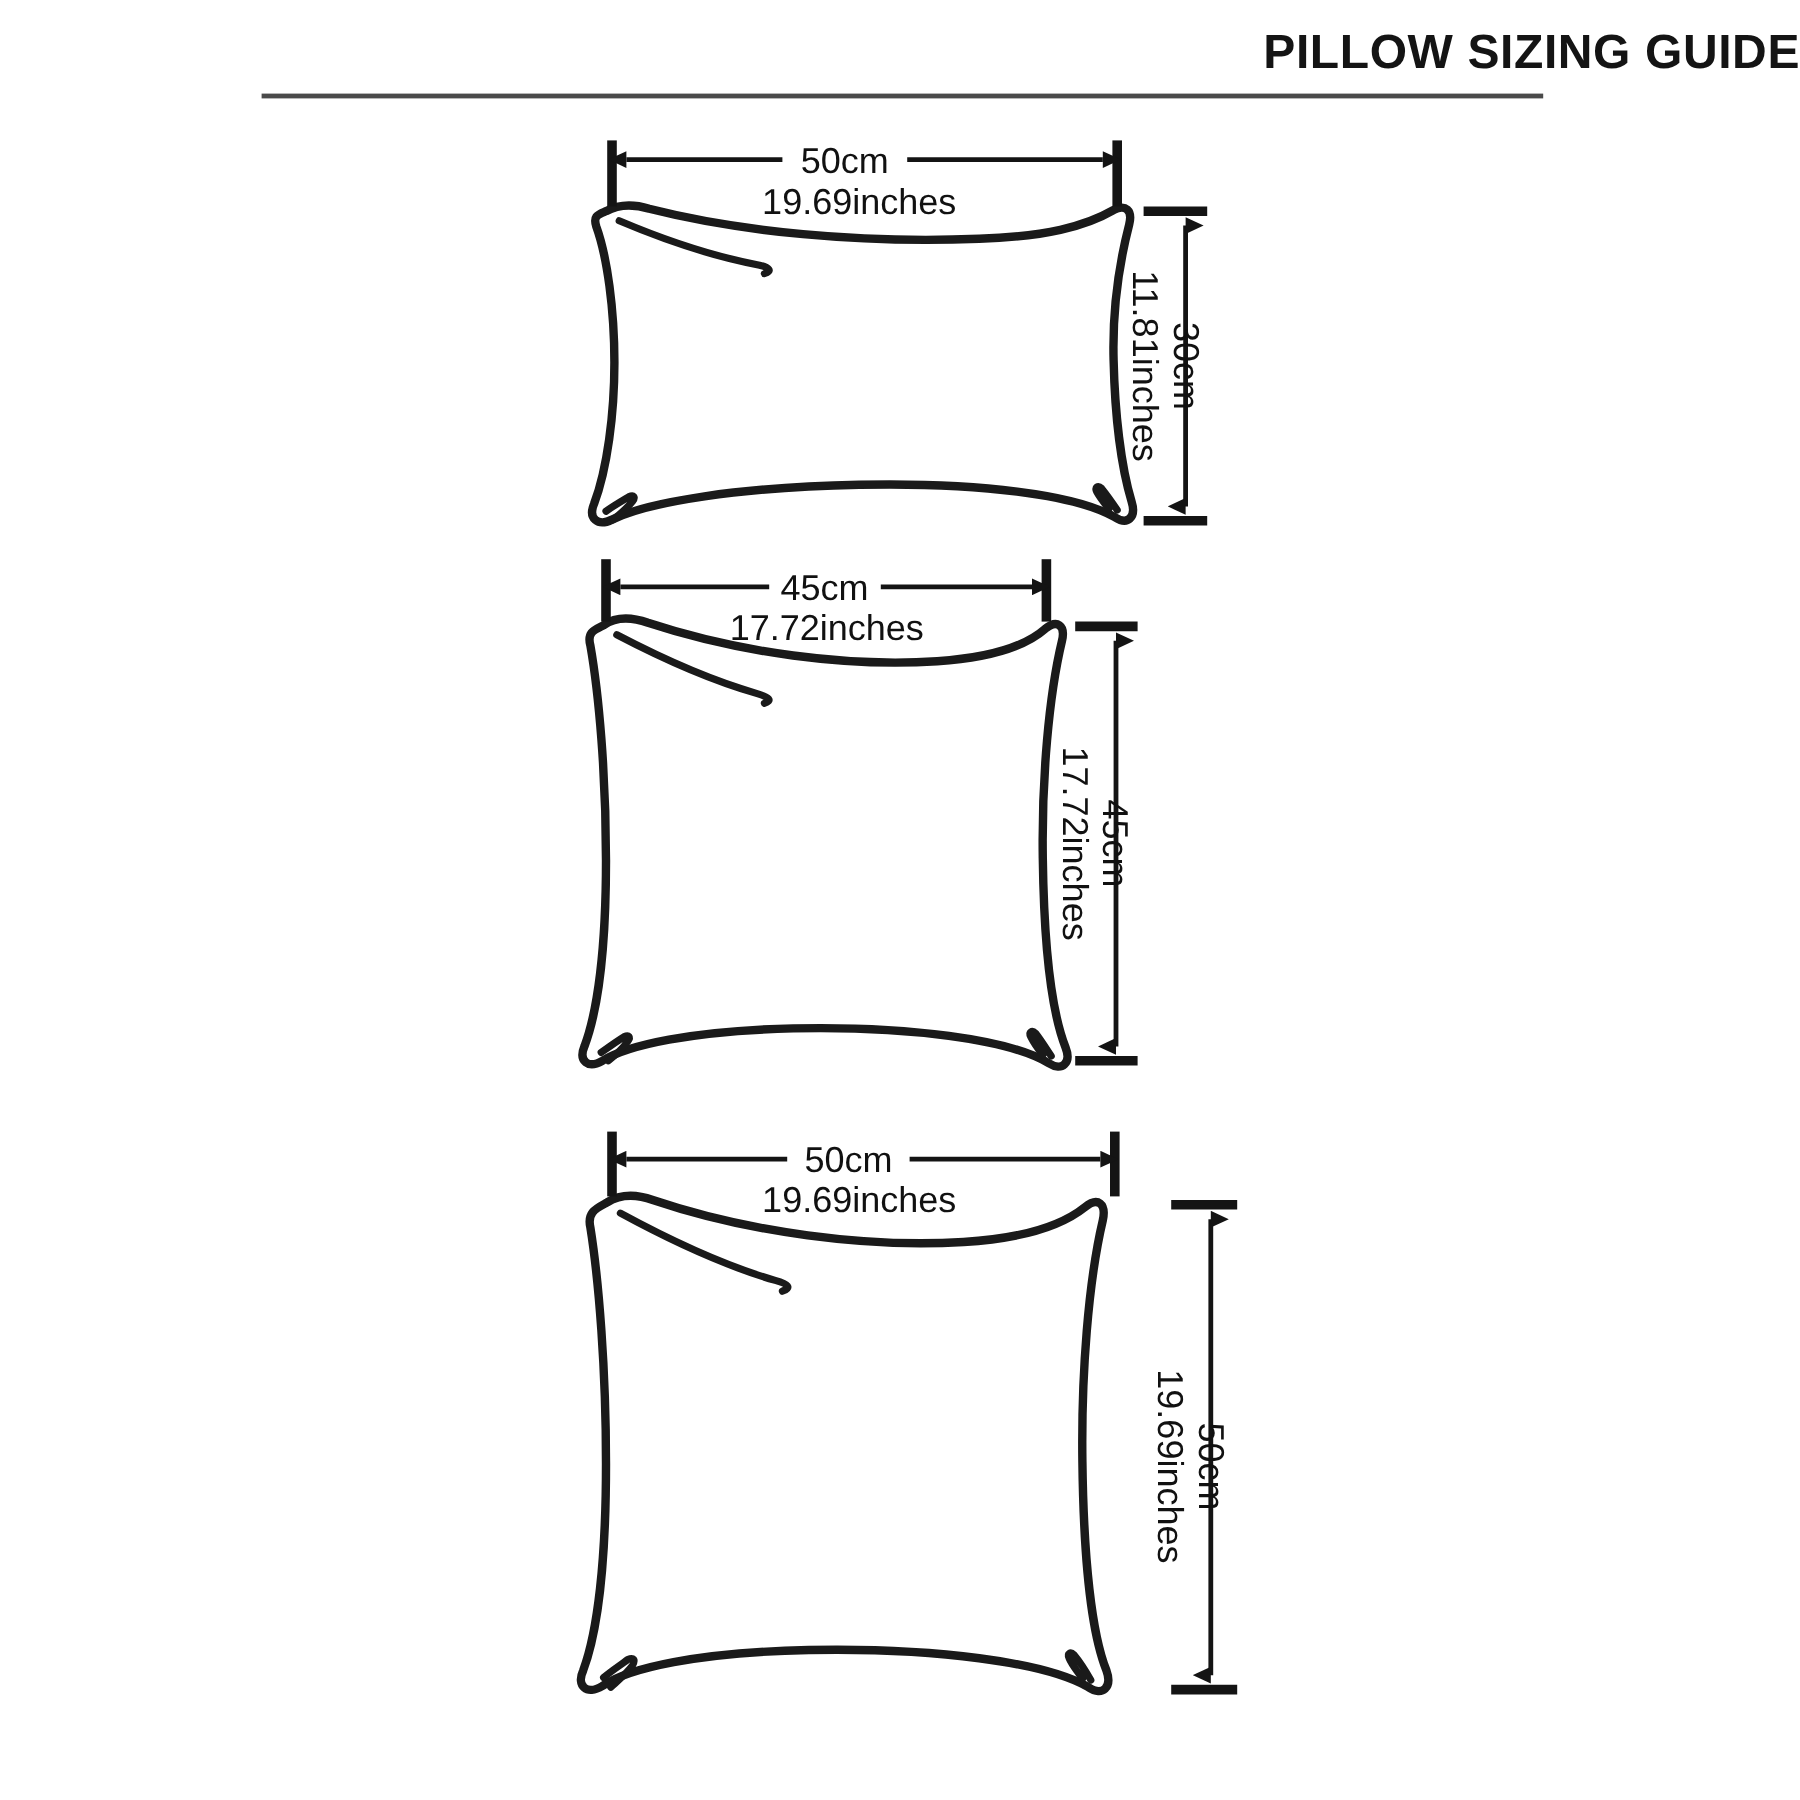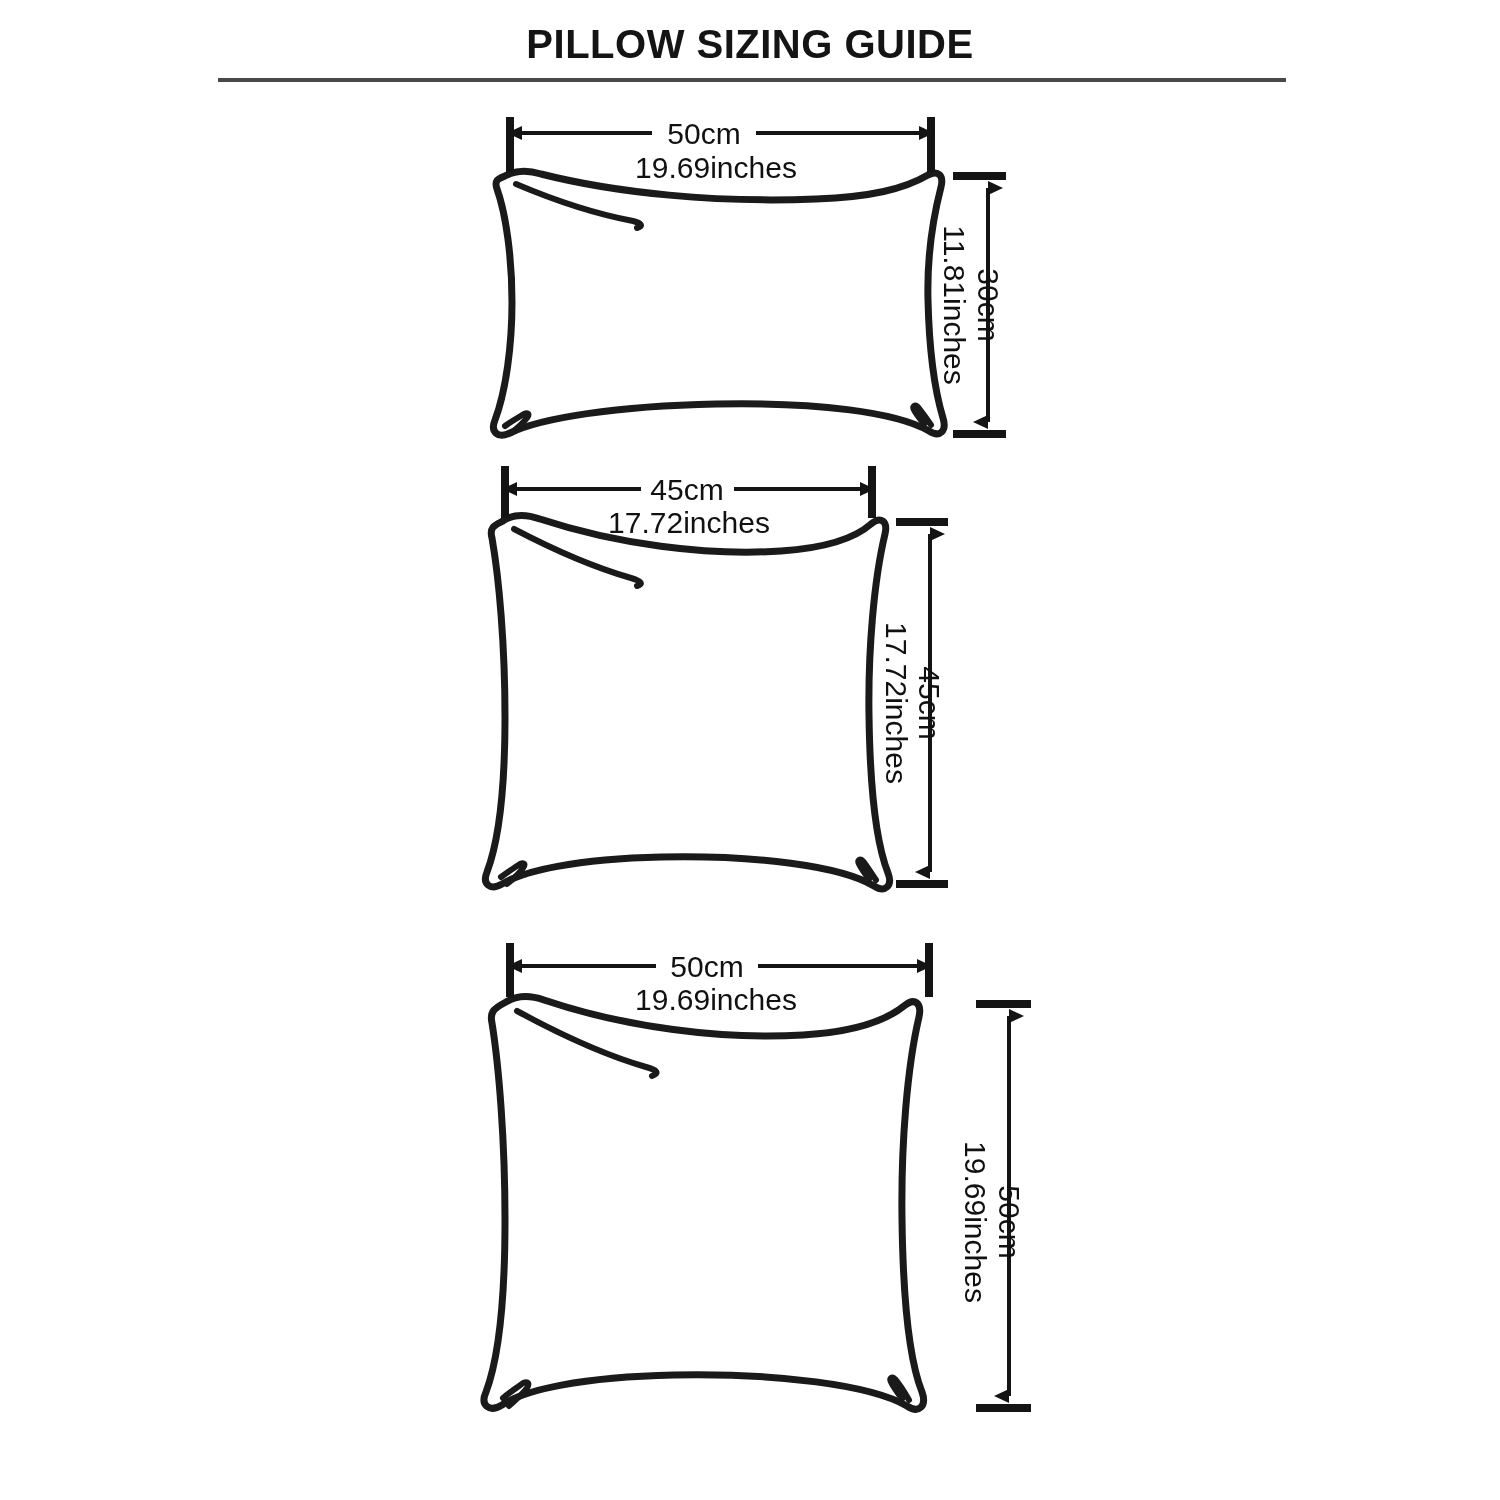--- a/index.html
+++ b/index.html
@@ -20,21 +20,21 @@
     background: #ffffff;
     overflow: hidden;
   }
 
   
   .title {
     position: absolute;
     left: 0;
     top: 22px;
     width: 1500px;
-    text-align: center;
+    text-align: right;
     font-size: 40px;
     font-weight: bold;
     letter-spacing: 0.5px;
     color: #141414;
     font-family: "Liberation Sans", sans-serif;
   }
   .title-rule {
     position: absolute;
     left: 218px;
     top: 78px;

